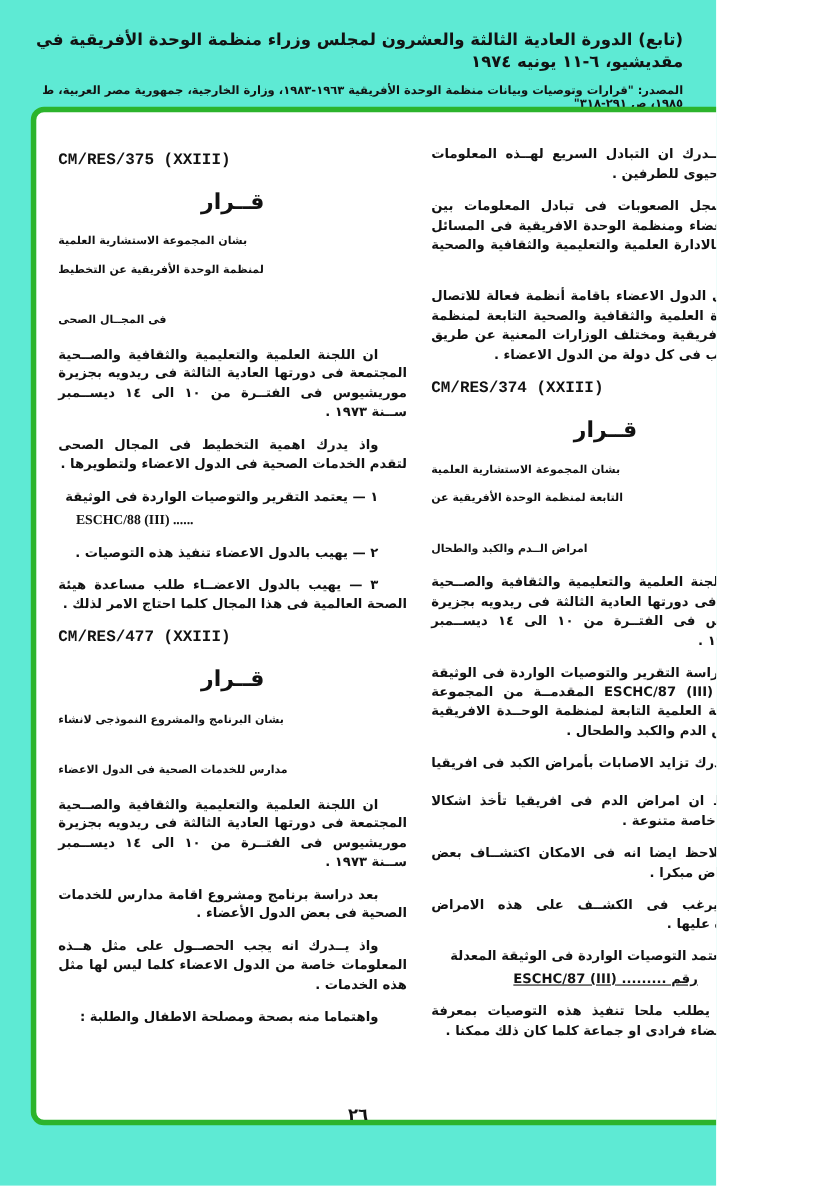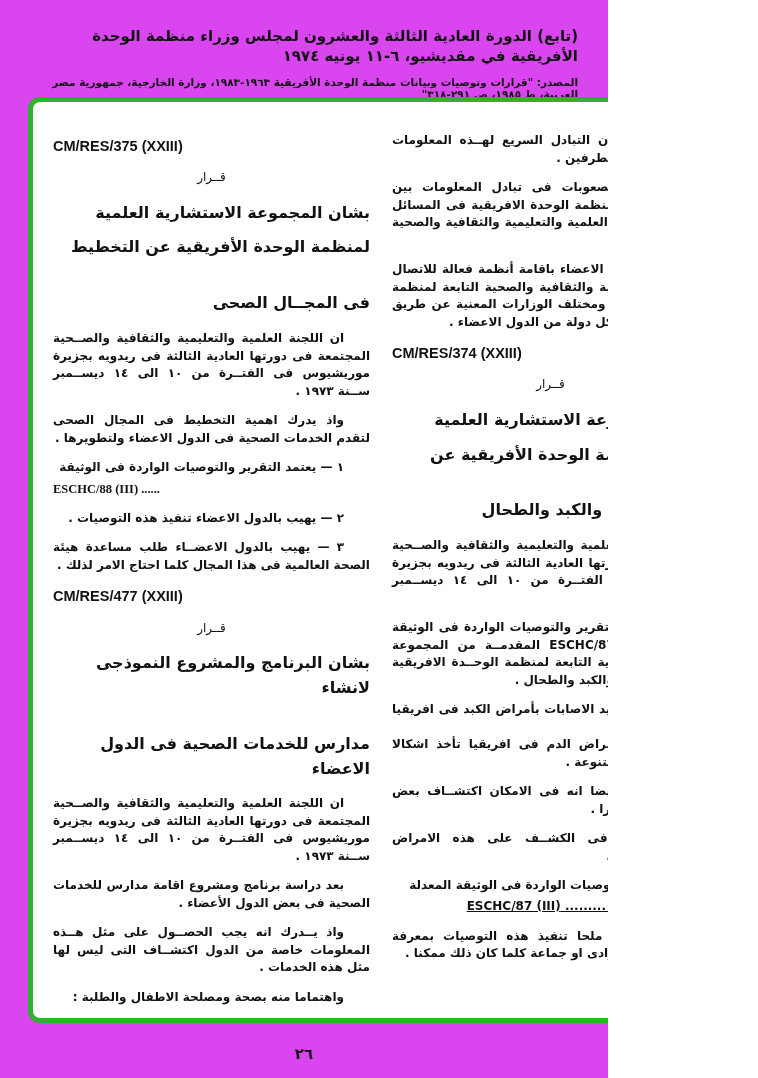--- a/index.html
+++ b/index.html
@@ -1,18 +1,18 @@
 <!DOCTYPE html>
 <html lang="ar" style="--frame-green: #2cb42c;"><head>
 <meta charset="utf-8">
 <style>
   html,body{margin:0;padding:0;background:#ffffff;}
   .page{
-    position:relative;width:608px;height:1078px;background:#d946ef;
-    font-family:"DejaVu Sans",sans-serif;color:#121212;overflow:hidden;
+    position:relative;width:608px;height:1078px;background:#5eead4;
+    font-family:"DejaVu Sans",sans-serif;color:#121212;overflow:hidden;padding-left:43px;
   }
   
   .header{position:absolute;top:26px;right:30px;left:26px;direction:rtl;text-align:right;}
   .header-l1{font-size:15px;font-weight:700;line-height:1.35;}
   .header-l2{font-size:10.5px;font-weight:700;margin-top:9px;letter-spacing:0;}
   
   .frame{
     position:absolute;top:97px;left:28px;width:706px;height:926px;
     border:5px solid var(--frame-green,#2cb42c);border-radius:12px;
     box-sizing:border-box;background:#fff;overflow:hidden;
@@ -22,35 +22,35 @@
     padding:30px 20px 6px 20px;box-sizing:border-box;overflow:hidden;
   }
   .col{
     flex:1;min-width:0;direction:rtl;text-align:justify;
     font-size:12px;line-height:1.46;font-weight:700;
   }
   .para{margin:0 0 12px 0;text-indent:26px;white-space:pre-line;}
   .para.tight{margin-bottom:3px;}
   .doc-ref{
     direction:ltr;text-align:left;unicode-bidi:embed;
-    font-family:Liberation Sans, sans-serif;font-size:14.5px;font-weight:700;
+    font-family:Liberation Mono, monospace;font-size:14.5px;font-weight:700;
     margin:4px 0 12px 0;
   }
-  .res-title{text-align:center;font-size:12px;font-weight:400;margin:4px 0 14px 0;}
-  .res-sub{text-align:right;font-size:16px;font-weight:700;margin:0 0 10px 0;line-height:1.55;}
+  .res-title{text-align:center;font-size:20px;font-weight:700;margin:4px 0 14px 0;}
+  .res-sub{text-align:left;font-size:10px;font-weight:700;margin:0 0 10px 0;line-height:1.55;}
   .res-sub.last{margin-bottom:14px;margin-top:31px;}
   .ltr-line{
     direction:ltr;text-align:left;unicode-bidi:embed;
     font-family:"Liberation Serif",serif;font-size:12.5px;font-weight:700;
-    margin:0 0 12px 0;
+    margin:0 0 12px 16px;
   }
   .center-line{text-align:center;margin:0 0 12px 0;font-weight:700;text-decoration:underline;}
   
   .page-number{
-    position:absolute;top:1045px;left:0;right:0;text-align:center;
+    position:absolute;top:1004px;left:0;right:0;text-align:center;
     font-size:15px;font-weight:700;
   }
 </style>
 </head>
 <body>
 
 <div class="page" dir="rtl">
 
   <div class="header">
     <div class="header-l1">(تابع) الدورة العادية الثالثة والعشرون لمجلس وزراء منظمة الوحدة الأفريقية في مقديشيو، ٦-١١ يونيه ١٩٧٤</div>
@@ -98,21 +98,21 @@
         <p class="para">٢ — يهيب بالدول الاعضاء تنفيذ هذه التوصيات .</p>
         <p class="para">٣ — يهيب بالدول الاعضــاء طلب مساعدة هيئة الصحة العالمية فى هذا المجال كلما احتاج الامر لذلك .</p>
 
         <div class="doc-ref">CM/RES/477 (XXIII)</div>
         <div class="res-title">قــرار</div>
         <div class="res-sub">بشان البرنامج والمشروع النموذجى لانشاء</div>
         <div class="res-sub last">مدارس للخدمات الصحية فى الدول الاعضاء</div>
 
         <p class="para">ان اللجنة العلمية والتعليمية والثقافية والصــحية المجتمعة فى دورتها العادية الثالثة فى ريدويه بجزيرة موريشيوس فى الفتــرة من ١٠ الى ١٤ ديســمبر ســنة ١٩٧٣ .</p>
         <p class="para">بعد دراسة برنامج ومشروع اقامة مدارس للخدمات الصحية فى بعض الدول الأعضاء .</p>
-        <p class="para">واذ يــدرك انه يجب الحصــول على مثل هــذه المعلومات خاصة من الدول اكتشــاف التى ليس لها مثل هذه الخدمات .</p>
+        <p class="para">واذ يــدرك انه يجب الحصــول على مثل هــذه المعلومات خاصة من الدول الاعضاء كلما ليس لها مثل هذه الخدمات .</p>
         <p class="para">واهتماما منه بصحة ومصلحة الاطفال والطلبة :</p>
       </div>
 
     </div>
   </div>
 
   <div class="page-number">٢٦</div>
 </div>
 
 </body></html>

